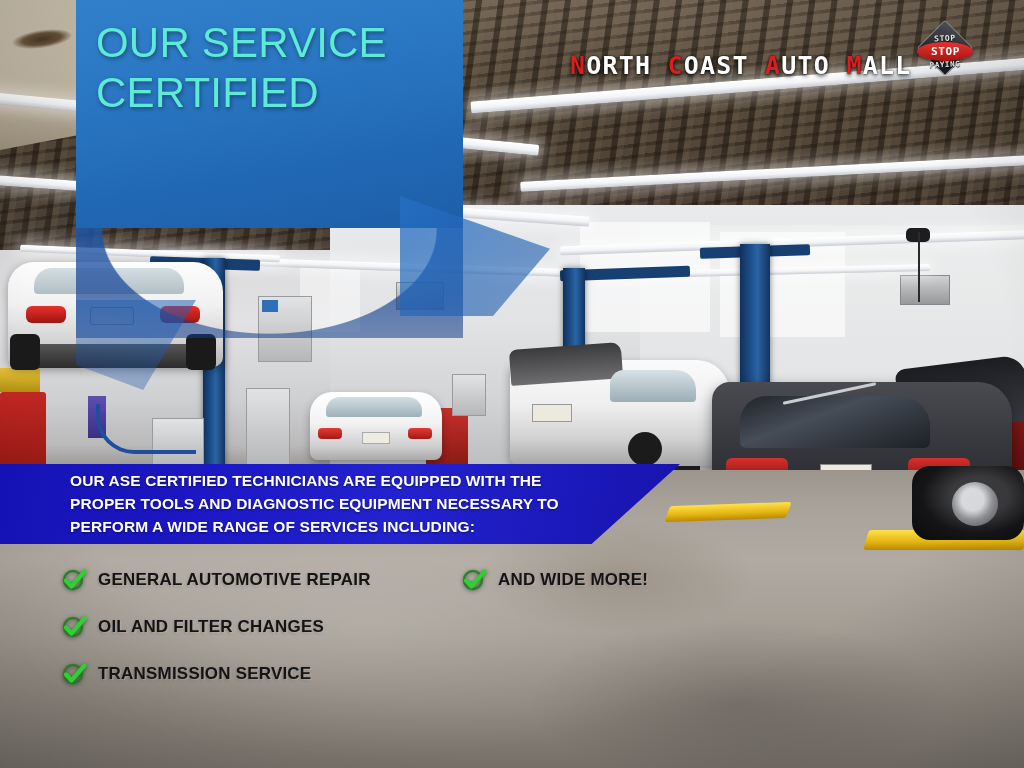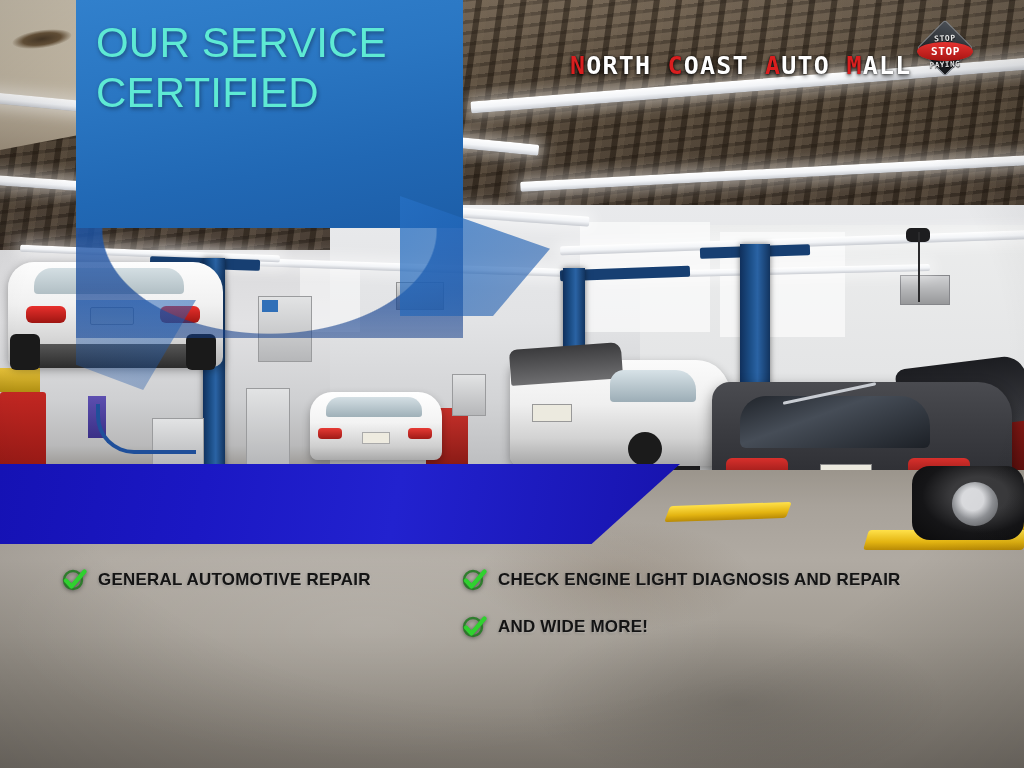--- a/index.html
+++ b/index.html
@@ -603,45 +603,59 @@
       <div class="badge-diamond"></div>
       <div class="badge-stop">STOP</div>
       <div class="badge-oval">
         <span>STOP</span>
       </div>
       <div class="badge-paying">PAYING</div>
     </div>
   </div>
 
   <div class="banner"></div>
+  <div class="banner-text">
+    <span class="l">OUR ASE CERTIFIED TECHNICIANS ARE EQUIPPED WITH THE</span>
+    <span class="l">PROPER TOOLS AND DIAGNOSTIC EQUIPMENT NECESSARY TO</span>
+    <span class="l">PERFORM A WIDE RANGE OF SERVICES INCLUDING:</span>
+  </div>
 
   <div class="services">
 
     <div class="col col-left">
       <div class="svc-item">
         <span class="check">
           <svg width="26" height="26" viewBox="0 0 26 26">
             <circle cx="11" cy="13" r="9" fill="none" stroke="#1f7a1f" stroke-width="2.4" opacity=".85"></circle>
             <path d="M4 13.5 L9.5 19.5 L22.5 4.5" fill="none" stroke="#2fd12f" stroke-width="4.2" stroke-linecap="round" stroke-linejoin="round"></path>
           </svg>
         </span>
         <span class="svc-label">GENERAL AUTOMOTIVE REPAIR</span>
       </div>
-    </div>
-
-    <div class="col col-right">
       <div class="svc-item">
         <span class="check">
           <svg width="26" height="26" viewBox="0 0 26 26">
             <circle cx="11" cy="13" r="9" fill="none" stroke="#1f7a1f" stroke-width="2.4" opacity=".85"></circle>
             <path d="M4 13.5 L9.5 19.5 L22.5 4.5" fill="none" stroke="#2fd12f" stroke-width="4.2" stroke-linecap="round" stroke-linejoin="round"></path>
           </svg>
         </span>
-        <span class="svc-label">CHECK ENGINE LIGHT DIAGNOSIS AND REPAIR</span>
+        <span class="svc-label">OIL AND FILTER CHANGES</span>
       </div>
+      <div class="svc-item">
+        <span class="check">
+          <svg width="26" height="26" viewBox="0 0 26 26">
+            <circle cx="11" cy="13" r="9" fill="none" stroke="#1f7a1f" stroke-width="2.4" opacity=".85"></circle>
+            <path d="M4 13.5 L9.5 19.5 L22.5 4.5" fill="none" stroke="#2fd12f" stroke-width="4.2" stroke-linecap="round" stroke-linejoin="round"></path>
+          </svg>
+        </span>
+        <span class="svc-label">TRANSMISSION SERVICE</span>
+      </div>
+    </div>
+
+    <div class="col col-right">
       <div class="svc-item">
         <span class="check">
           <svg width="26" height="26" viewBox="0 0 26 26">
             <circle cx="11" cy="13" r="9" fill="none" stroke="#1f7a1f" stroke-width="2.4" opacity=".85"></circle>
             <path d="M4 13.5 L9.5 19.5 L22.5 4.5" fill="none" stroke="#2fd12f" stroke-width="4.2" stroke-linecap="round" stroke-linejoin="round"></path>
           </svg>
         </span>
         <span class="svc-label">AND WIDE MORE!</span>
       </div>
     </div>

